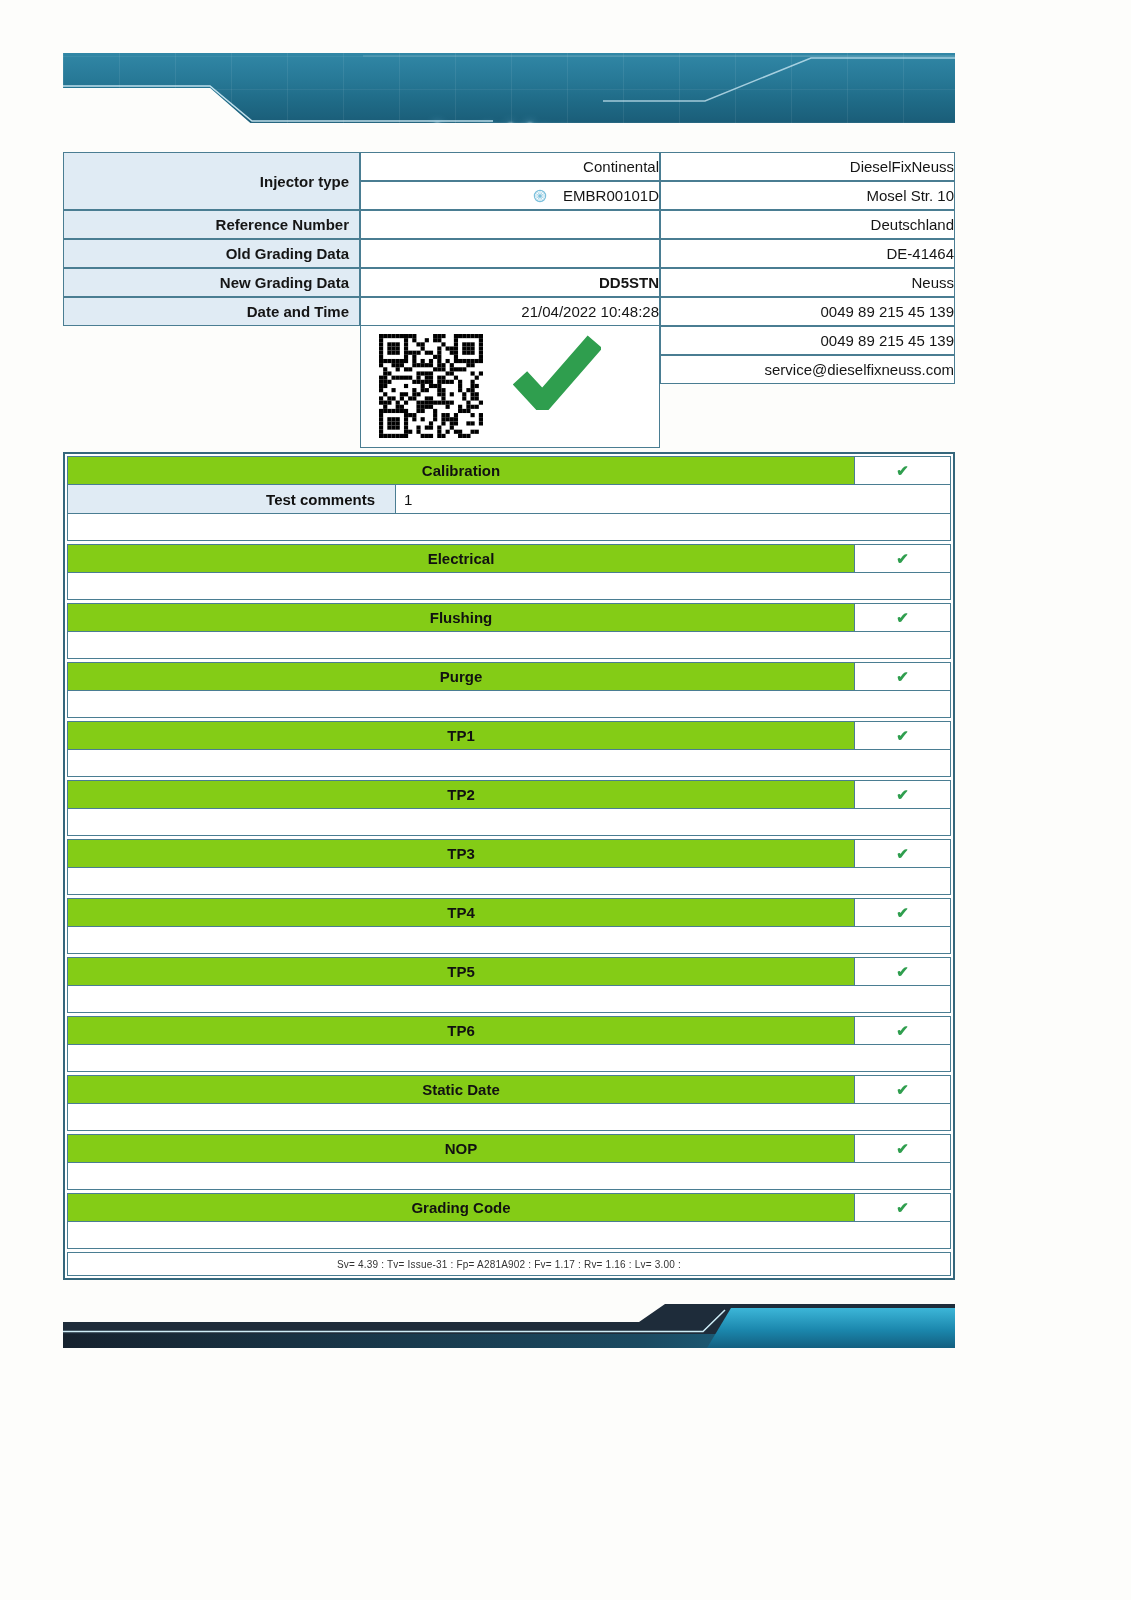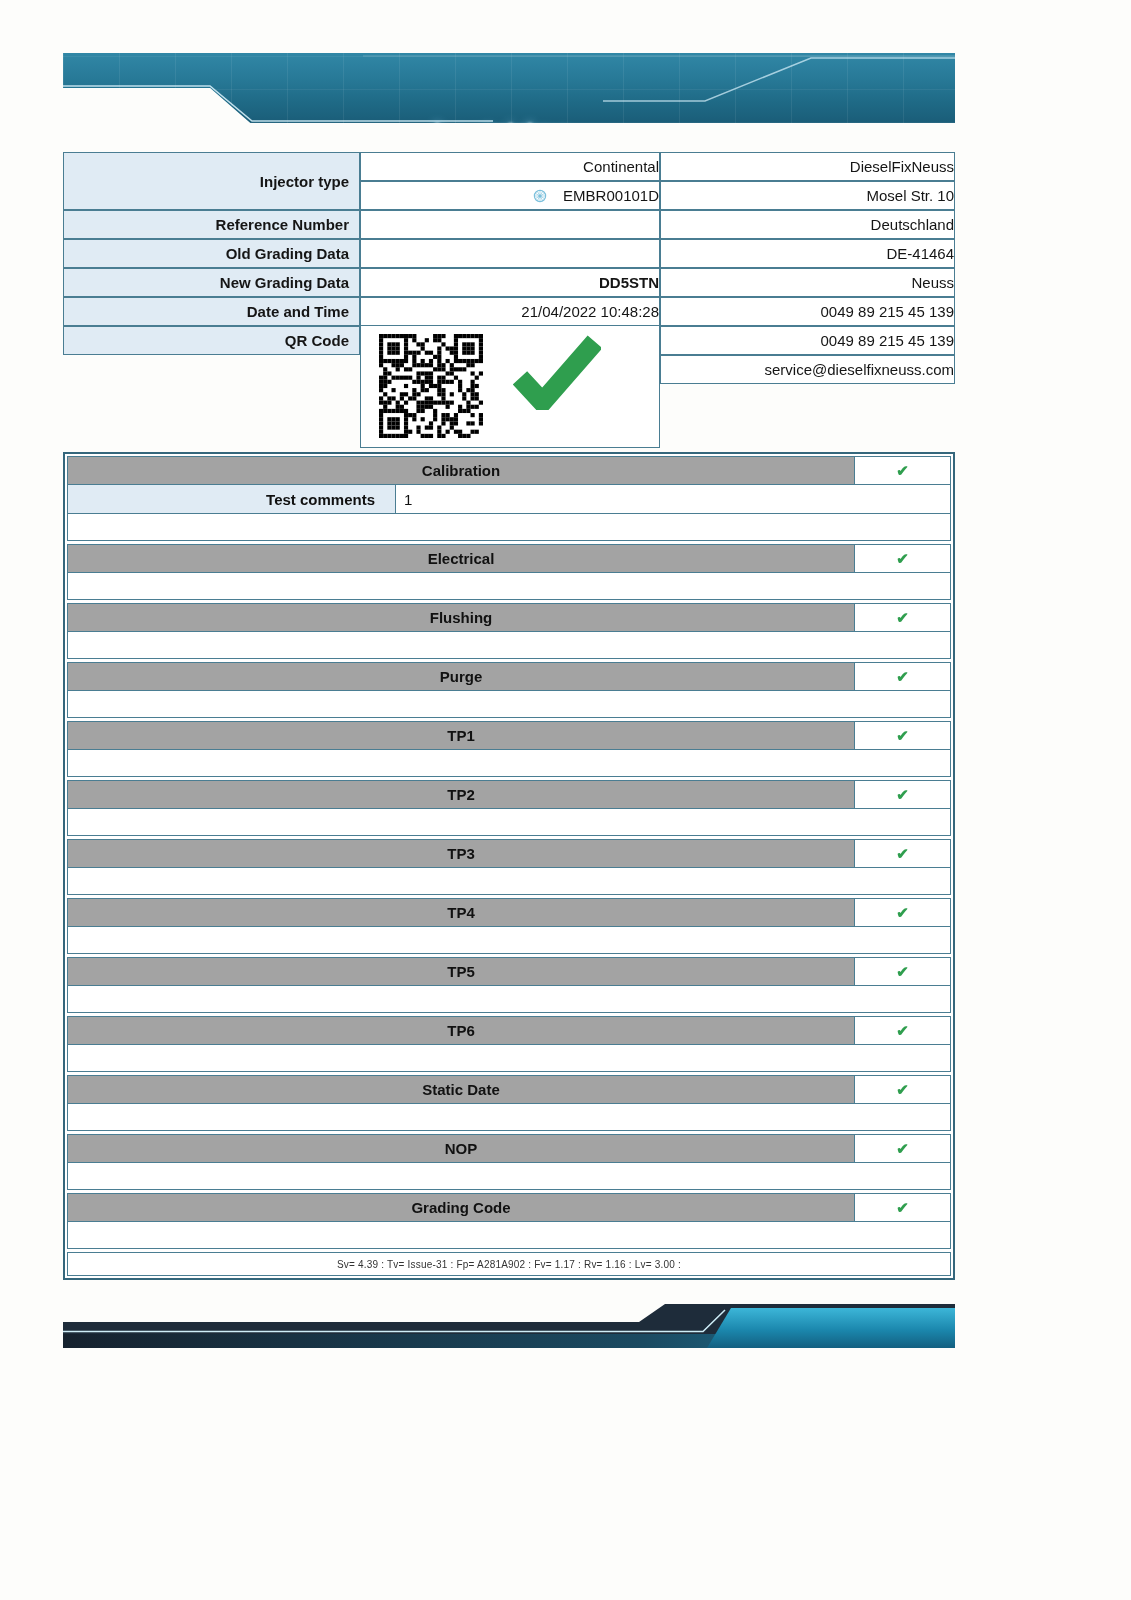--- a/index.html
+++ b/index.html
@@ -41,21 +41,21 @@
   .cell .wheel-small{width:14px;height:14px;color:#7cc0dc;margin-right:16px;flex:none;}
   .qr-cell{position:absolute;box-sizing:border-box;border:1px solid #4a7d92;border-top:none;background:#fff;}
   .qr-cell svg.qr{position:absolute;left:18px;top:8px;width:104px;height:104px;}
   .qr-cell svg.bigcheck{position:absolute;left:152px;top:8px;width:88px;height:76px;}
   
   .sections{
     position:absolute;left:63px;top:452px;width:892px;box-sizing:border-box;
     border:2px solid #35677c;background:#fff;padding:2px;
   }
   .section{border:1px solid #4a7d92;margin-bottom:3px;}
-  .sec-header{display:flex;height:27px;background:#a3a3a3;}
+  .sec-header{display:flex;height:27px;background:#84cc16;}
   .sec-title{flex:1;display:flex;align-items:center;justify-content:center;font-weight:bold;font-size:15px;color:#111;}
   .sec-check{width:95px;flex:none;border-left:1px solid #4a7d92;background:#fff;display:flex;align-items:center;justify-content:center;}
   .checkmark{color:#2f9e4e;font-size:15px;font-weight:bold;line-height:1;}
   .sec-comment{display:flex;height:28px;border-top:1px solid #4a7d92;background:#fff;}
   .comment-label{width:328px;flex:none;box-sizing:border-box;background:#e0ebf4;border-right:1px solid #4a7d92;
     display:flex;align-items:center;justify-content:flex-end;padding-right:20px;font-weight:bold;font-size:15px;}
   .comment-value{flex:1;display:flex;align-items:center;padding-left:8px;font-size:15px;}
   .sec-empty{height:26px;background:#fff;border-top:1px solid #4a7d92;}
   .version-row{
     border:1px solid #4a7d92;height:22px;display:flex;align-items:center;justify-content:center;
@@ -89,23 +89,20 @@
       <span>Reference Number</span>
     </div>
     <div class="cell label" style="left: 0px; width: 297px; top: 87px; height: 29px;">
       <span>Old Grading Data</span>
     </div>
     <div class="cell label" style="left: 0px; width: 297px; top: 116px; height: 29px;">
       <span>New Grading Data</span>
     </div>
     <div class="cell label" style="left: 0px; width: 297px; top: 145px; height: 29px;">
       <span>Date and Time</span>
-    </div>
-    <div class="cell label" style="left: 0px; width: 297px; top: 174px; height: 29px;">
-      <span>QR Code</span>
     </div>
     <div class="cell value" style="left: 297px; width: 300px; top: 0px; height: 29px;">
       <span>Continental</span>
     </div>
     <div class="cell value" style="left: 297px; width: 300px; top: 29px; height: 29px;">
       <svg class="wheel-small" viewBox="0 0 40 40" xmlns="http://www.w3.org/2000/svg">
   <circle cx="20" cy="20" r="16" fill="none" stroke="currentColor" stroke-width="3.5"></circle>
   <g stroke="currentColor" stroke-width="1.6">
     <line x1="20" y1="5" x2="20" y2="35"></line>
     <line x1="20" y1="5" x2="20" y2="35" transform="rotate(30 20 20)"></line>

